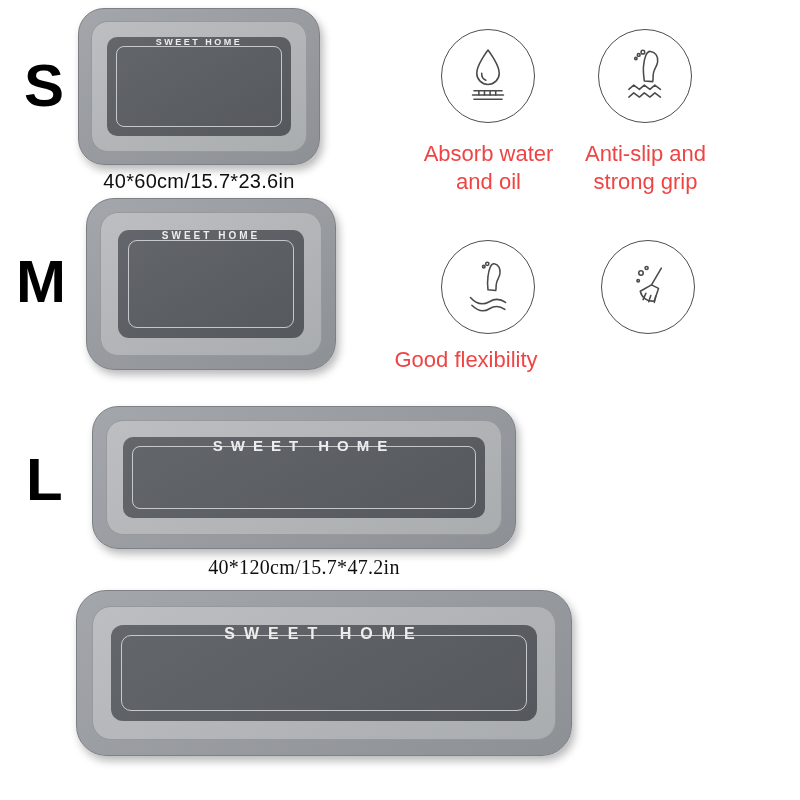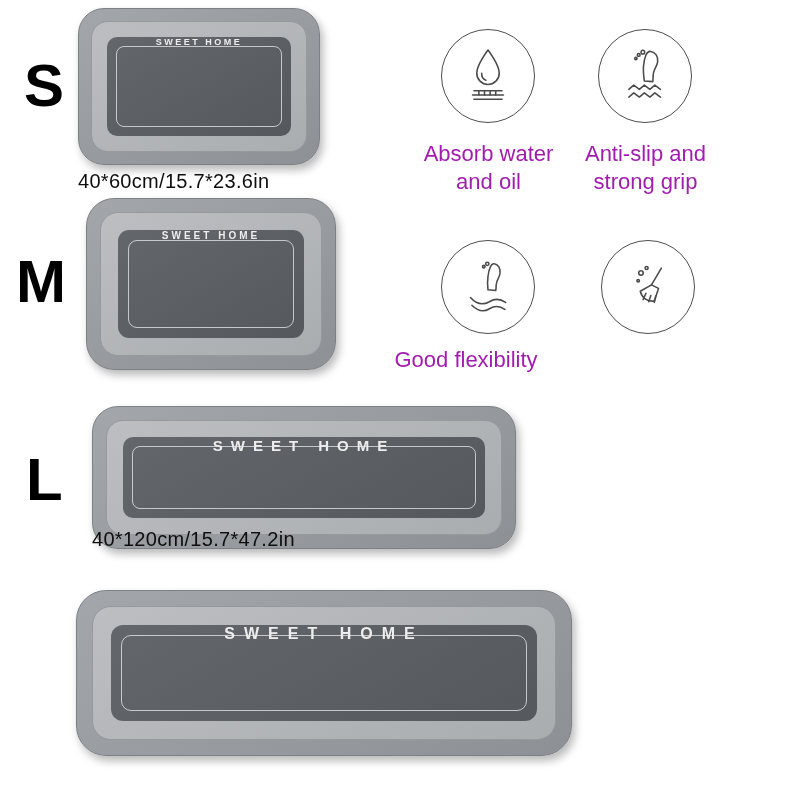--- a/index.html
+++ b/index.html
@@ -59,41 +59,41 @@
   #mat-l .mat-text   { font-size:15px; letter-spacing:8px; }
 
   #mat-xl { left:76px; top:590px; width:496px; height:166px; border-radius:30px; padding:15px; }
   #mat-xl .mat-mid    { border-radius:19px; padding:18px; }
   #mat-xl .mat-center { border-radius:12px; }
   #mat-xl .mat-frame  { inset:10px; border-radius:10px; }
   #mat-xl .mat-text   { font-size:16px; letter-spacing:9px; }
 
   
   .dim-text {
-    position:absolute; text-align:left; font-size:20px; color:#0e0e0e;
+    position:absolute; text-align:center; font-size:20px; color:#0e0e0e;
     letter-spacing:0.3px;
   }
   #dims-s  { left:78px; width:242px; top:170px; }
   #dims-m  { left:86px; width:250px; top:376px; }
-  #dims-l  { left:92px; width:424px; top:528px; }
+  #dims-l  { left:92px; width:424px; top:556px;font-family:Liberation Serif, serif; }
   #dims-xl { left:76px; width:496px; top:764px; }
 
   
   .feature-circle {
     position:absolute; width:94px; height:94px; border-radius:50%;
     border:1.6px solid #4d4d4d; box-sizing:border-box;
     display:flex; align-items:center; justify-content:center; background:#fff;
   }
   #circle-absorb   { left:441px; top:29px;  }
   #circle-antislip { left:598px; top:29px;  }
   #circle-flex     { left:441px; top:240px; }
   #circle-wash     { left:601px; top:240px; }
 
   .feature-label {
-    position:absolute; text-align:center; font-size:22px; color:#a21caf;
+    position:absolute; text-align:center; font-size:22px; color:#ef4444;
     line-height:1.25;
   }
   #label-absorb   { left:411px; width:155px; top:140px; }
   #label-antislip { left:563px; width:165px; top:140px; }
   #label-flex     { left:376px; width:180px; top:346px; }
   #label-wash     { left:578px; width:145px; top:346px; }
 
   .icon-svg { stroke:#4a4a4a; fill:none; stroke-width:2.2; stroke-linecap:round; stroke-linejoin:round; }
 </style>
 </head>

